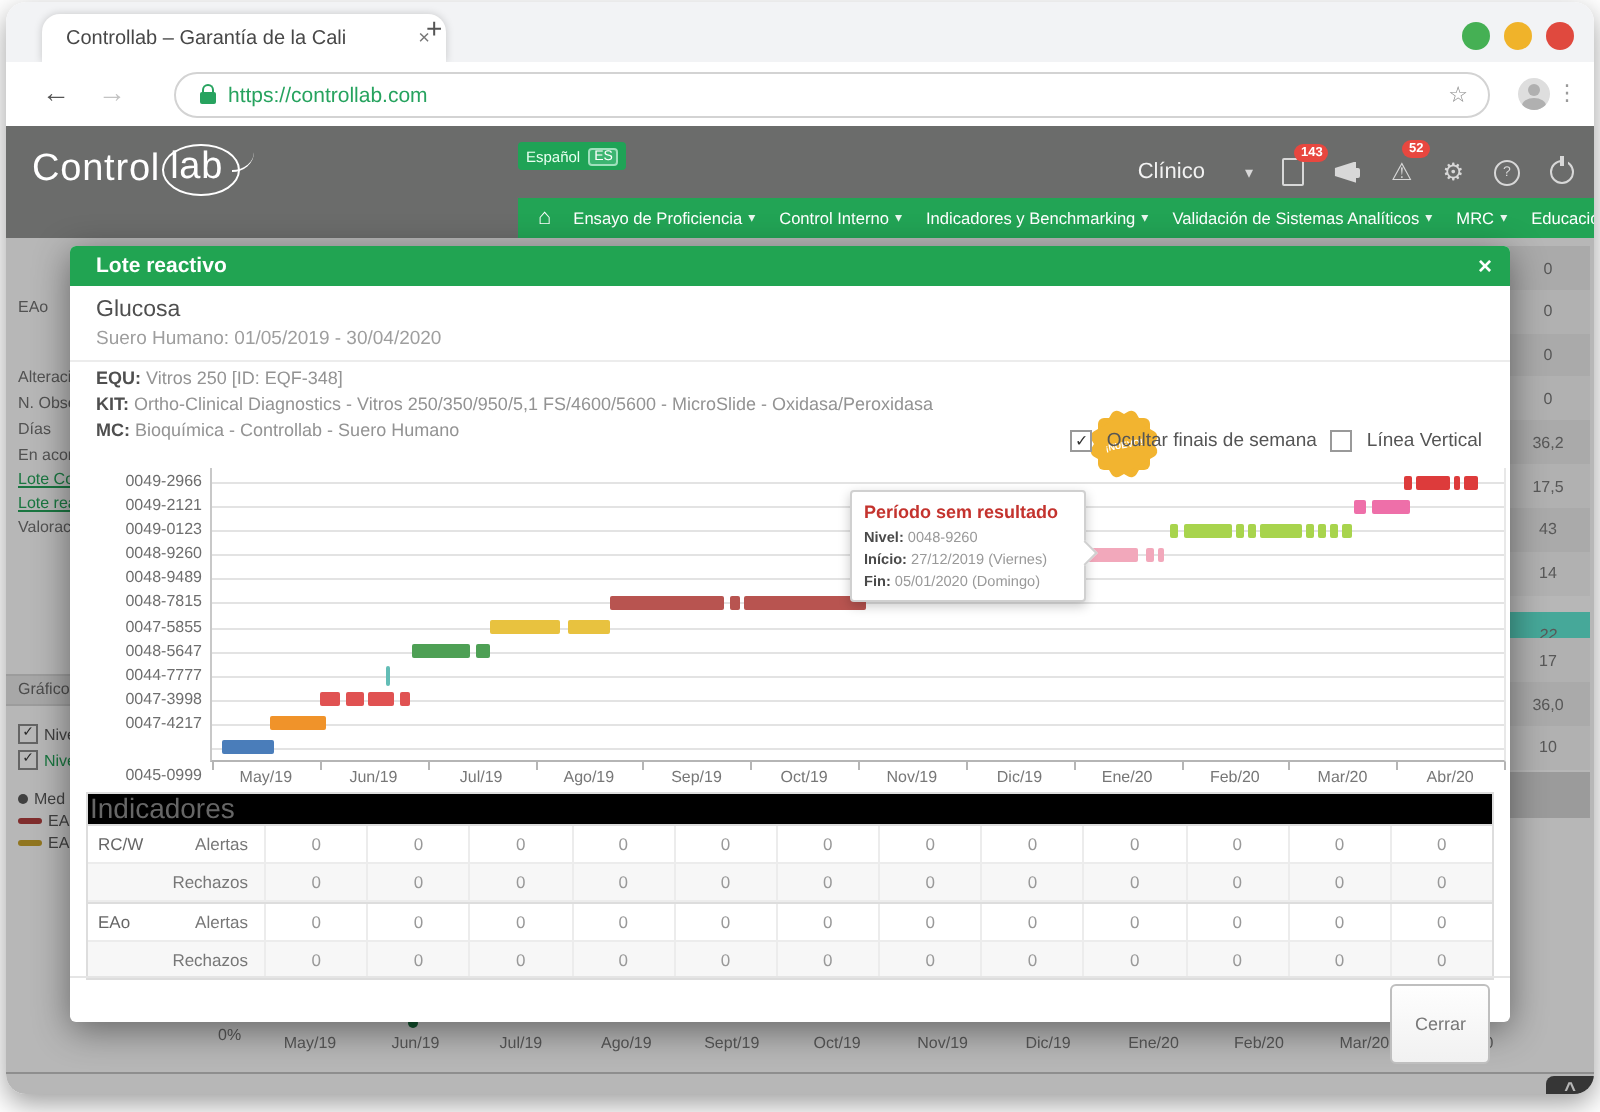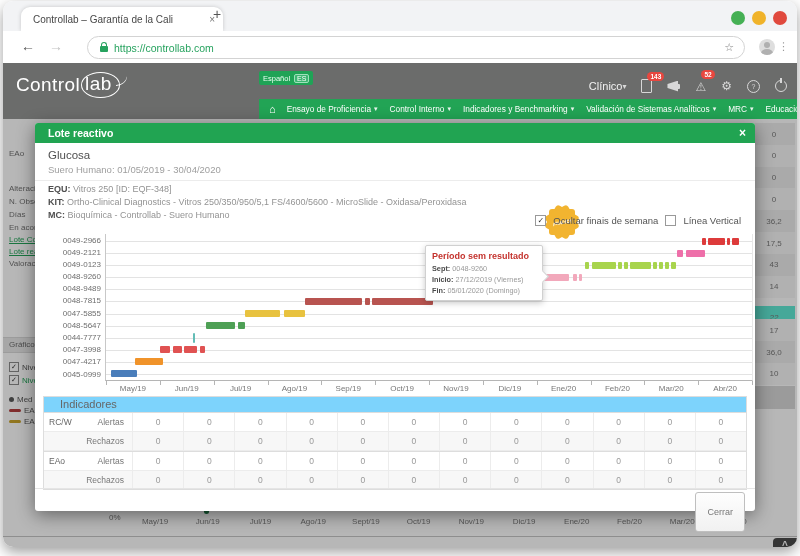--- a/index.html
+++ b/index.html
@@ -32,21 +32,21 @@
   #logo{position:absolute;left:13px;top:9px;color:#fff;font-size:19px;font-weight:400;letter-spacing:.4px;display:flex;align-items:center;}
   #logo .oval{border:1.5px solid #fff;border-radius:50%;padding:0 7px 2px 3px;margin-left:1px;}
   #logo .tail{width:11px;height:9px;border-bottom:1.5px solid #fff;border-radius:0 0 100% 0;margin:-8px 0 0 -4px;}
   #lang{position:absolute;left:256px;top:8px;height:14px;background:#1fa356;border-radius:2px;display:flex;
     align-items:center;padding:0 4px;gap:4px;}
   #lang .l{font-size:7.5px;color:#eafff2;}
   #lang .c{font-size:7px;color:#fff;border:1px solid #9fe0bc;border-radius:2px;padding:0 2px;background:#3cb571;}
   #hicons{position:absolute;right:10px;top:14px;display:flex;align-items:center;gap:15px;height:18px;}
   .hic{position:relative;color:#d8d8d8;}
   .glyph12{font-size:12px;line-height:12px;}
-  #clinico{font-size:11px;color:#f2f2f2;display:flex;align-items:center;gap:0;}
+  #clinico{font-size:11px;color:#f2f2f2;display:flex;align-items:center;gap:20px;}
   #clinico .cv{font-size:8px;color:#d8d8d8;}
   .doc{width:9px;height:12px;border:1.4px solid #d8d8d8;border-radius:1px;}
   .mega{width:13px;height:11px;position:relative;}
   .mega::before{content:"";position:absolute;left:0;top:0;width:11px;height:11px;background:#d8d8d8;
     clip-path:polygon(0 32%,100% 0,100% 100%,0 68%);}
   .mega::after{content:"";position:absolute;right:0;top:3px;width:3px;height:5px;background:#d8d8d8;border-radius:1px;}
   .help{width:11px;height:11px;border:1.2px solid #d8d8d8;border-radius:50%;font-size:7px;display:flex;
     align-items:center;justify-content:center;}
   .power{width:10px;height:10px;border:1.4px solid #d8d8d8;border-radius:50%;position:relative;}
   .power::after{content:"";position:absolute;left:4px;top:-3px;width:2px;height:5px;background:#6b6c6b;border-left:2px solid #d8d8d8;}
@@ -111,22 +111,22 @@
   
   #tooltip{position:absolute;left:390px;top:122px;width:104px;background:#fff;border:1px solid #d0d0d0;border-radius:2px;
     box-shadow:0 2px 6px rgba(0,0,0,.22);padding:5px 6px;z-index:6;}
   #tooltip .tt{font-size:9px;font-weight:700;color:#c4332e;margin-bottom:3px;white-space:nowrap;}
   #tooltip .ln{font-size:7.3px;color:#999;margin-top:2px;white-space:nowrap;}
   #tooltip .ln b{color:#4a4a4a;font-weight:700;}
   #tooltip .arrow{position:absolute;right:-4.5px;top:26px;width:8px;height:8px;background:#fff;
     border-right:1px solid #d0d0d0;border-top:1px solid #d0d0d0;transform:rotate(45deg);}
   
   #itable{position:absolute;left:8px;right:8px;top:273px;border:1px solid #ddd;}
-  #ihead{height:15px;background:#7dd3fc;border-bottom:1px solid #ddd;font-size:11px;color:#666;
-    line-height:15px;padding-left:16px;}
+  #ihead{height:15px;background:#000000;border-bottom:1px solid #ddd;font-size:14px;color:#666;
+    line-height:15px;padding-left:1px;}
   .irow{display:grid;grid-template-columns:36px 52px repeat(12,1fr);height:18px;border-bottom:1px solid #ececec;}
   .irow:last-child{border-bottom:none;}
   .irow.alt{background:#f7f7f7;}
   .irow.gsep{border-top:1px solid #ddd;}
   .ic{display:flex;align-items:center;font-size:8.5px;}
   .ic.g{color:#666;padding-left:5px;}
   .ic.l{color:#777;justify-content:flex-end;padding-right:8px;}
   .ic.v{color:#999;justify-content:center;border-left:1px solid #ececec;}
   #mfoot{position:absolute;left:0;right:0;bottom:0;height:22px;border-top:1px solid #e5e5e5;}
   #cerrar{position:absolute;right:10px;top:3px;font-size:9px;color:#777;border:1px solid #bfbfbf;border-radius:3px;
@@ -358,21 +358,21 @@
         <div class="gl" style="top: 115.81px;"></div>
         <div class="rl" style="top: 115.81px;">0047-3998</div>
         <div class="bar" style="left: 8.33333%; width: 1.58333%; top: 112.31px; background: rgb(224, 82, 82);"></div>
         <div class="bar" style="left: 10.3333%; width: 1.41667%; top: 112.31px; background: rgb(224, 82, 82);"></div>
         <div class="bar" style="left: 12%; width: 2.08333%; top: 112.31px; background: rgb(224, 82, 82);"></div>
         <div class="bar" style="left: 14.5%; width: 0.75%; top: 112.31px; background: rgb(224, 82, 82);"></div>
         <div class="gl" style="top: 127.9px;"></div>
         <div class="rl" style="top: 127.9px;">0047-4217</div>
         <div class="bar" style="left: 4.5%; width: 4.33333%; top: 124.4px; background: rgb(240, 147, 42);"></div>
         <div class="gl" style="top: 139.99px;"></div>
-        <div class="rl" style="top: 141px;">0045-0999</div>
+        <div class="rl" style="top: 154px;">0045-0999</div>
         <div class="bar" style="left: 0.75%; width: 4%; top: 136.49px; background: rgb(74, 125, 186);"></div>
         <div class="xl" style="left: 4.16667%;">May/19</div>
         <div class="xt" style="left: 0%;"></div>
         <div class="xl" style="left: 12.5%;">Jun/19</div>
         <div class="xt" style="left: 8.33333%;"></div>
         <div class="xl" style="left: 20.8333%;">Jul/19</div>
         <div class="xt" style="left: 16.6667%;"></div>
         <div class="xl" style="left: 29.1667%;">Ago/19</div>
         <div class="xt" style="left: 25%;"></div>
         <div class="xl" style="left: 37.5%;">Sep/19</div>
@@ -389,21 +389,21 @@
         <div class="xt" style="left: 75%;"></div>
         <div class="xl" style="left: 87.5%;">Mar/20</div>
         <div class="xt" style="left: 83.3333%;"></div>
         <div class="xl" style="left: 95.8333%;">Abr/20</div>
         <div class="xt" style="left: 91.6667%;"></div>
         <div class="xt" style="left: 100%;"></div>
       </div>
 
     <div id="tooltip">
       <div class="tt">Período sem resultado</div>
-      <div class="ln"><b>Sept:</b> <span>0048-9260</span></div>
+      <div class="ln"><b>Nivel:</b> <span>0048-9260</span></div>
       <div class="ln"><b>Início:</b> <span>27/12/2019 (Viernes)</span></div>
       <div class="ln"><b>Fin:</b> <span>05/01/2020 (Domingo)</span></div>
       <div class="arrow"></div>
     </div>
 
     <div id="itable">
       <div id="ihead">Indicadores</div>
       <div id="ind-rows">
           <div class="irow">
             <div class="ic g">RC/W</div>

